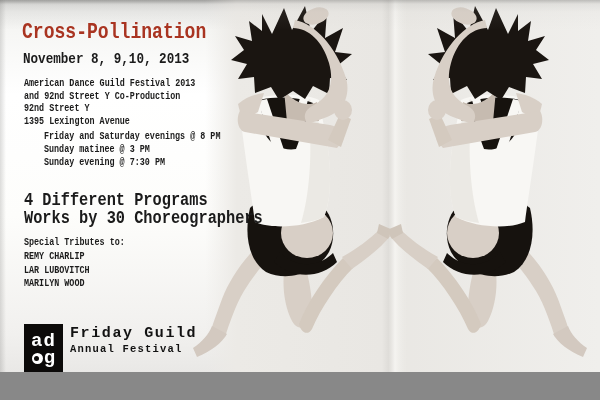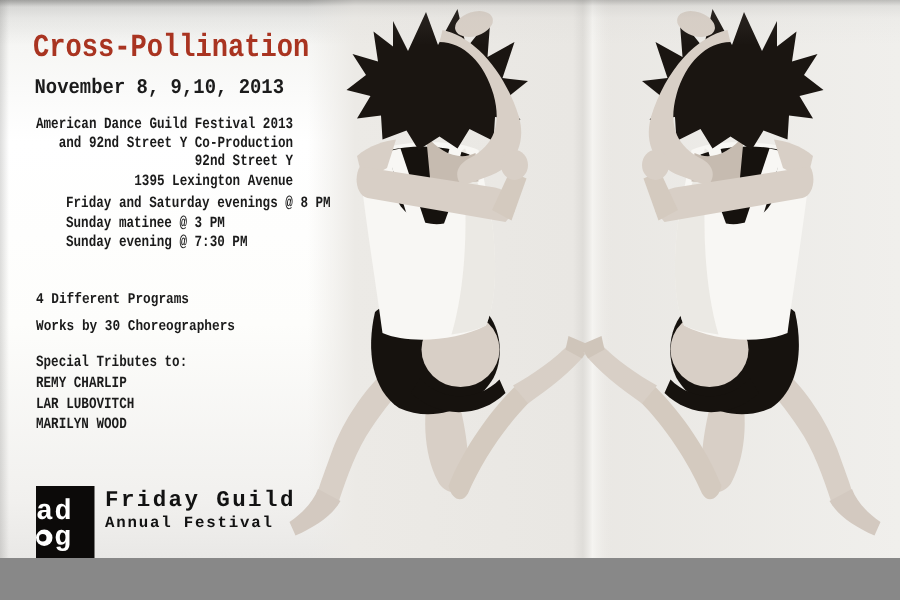--- a/index.html
+++ b/index.html
@@ -10,29 +10,29 @@
   }
   .photo{position:absolute;inset:0;}
   .top-shade{position:absolute;left:0;top:0;width:600px;height:30px;pointer-events:none;
     background:linear-gradient(180deg,rgba(110,110,108,.40) 0px,rgba(150,150,148,.16) 4px,rgba(190,190,188,.07) 12px,rgba(190,190,188,0) 30px);}
   .left-shade{position:absolute;left:0;top:0;width:6px;height:400px;pointer-events:none;
     background:linear-gradient(90deg,rgba(120,120,118,.25),rgba(120,120,118,0));}
   .col{position:absolute;left:22px;top:0;width:230px;color:#1b1b1b;}
   .line{transform-origin:0 0;white-space:nowrap;font-weight:bold;}
   .title{position:absolute;top:20px;left:0;font-size:21.5px;color:#a93421;transform:scaleX(.84);}
   .date{position:absolute;top:51px;left:1px;font-size:14px;transform:scaleX(.9);}
-  .production{position:absolute;top:77px;left:2px;font-size:10.5px;line-height:12.6px;text-align:right;}
+  .production{position:absolute;top:77px;left:2px;font-size:10.5px;line-height:12.6px;}
   .schedule{position:absolute;top:130px;left:2px;font-size:10.5px;line-height:13px;margin-left:20px;}
-  .programs{position:absolute;top:192px;left:2px;font-size:10px;line-height:17.5px;}
+  .programs{position:absolute;top:192px;left:2px;font-size:18px;line-height:17.5px;}
   .trib-head{position:absolute;top:236px;left:2px;font-size:10.5px;}
   .trib-names{position:absolute;top:250px;left:2px;font-size:10.5px;line-height:13.5px;}
   .sx80{transform:scaleX(.80);} .sx85{transform:scaleX(.85);}
   .logo-row{position:absolute;top:324px;left:24px;display:flex;align-items:flex-start;}
   .logo-sq{width:39px;height:51px;background:#0c0a09;color:#fff;box-sizing:border-box;
-    display:flex;flex-direction:column;justify-content:center;line-height:1;}
+    display:flex;flex-direction:column;align-items:center;justify-content:center;line-height:1;}
   .logo-sq .r1{font-weight:bold;font-size:19px;letter-spacing:1px;margin-top:1px;}
   .logo-sq .r2{display:flex;align-items:center;gap:1px;margin-top:-2px;}
   .logo-sq .g{font-weight:bold;font-size:19px;}
   .logo-fig{width:11px;height:11px;border-radius:50%;background:#fff;position:relative;}
   .logo-fig::after{content:"";position:absolute;left:2px;top:3px;width:5px;height:5px;border-radius:50%;background:#0c0a09;}
   .logo-text{margin-left:7px;color:#121212;padding-top:2px;}
   .logo-text .n{font-weight:bold;font-size:15px;line-height:15.5px;letter-spacing:1.6px;white-space:nowrap;}
   .logo-text .t{font-weight:bold;font-size:10.5px;line-height:14px;letter-spacing:1.2px;white-space:nowrap;}
 </style>
 </head>

